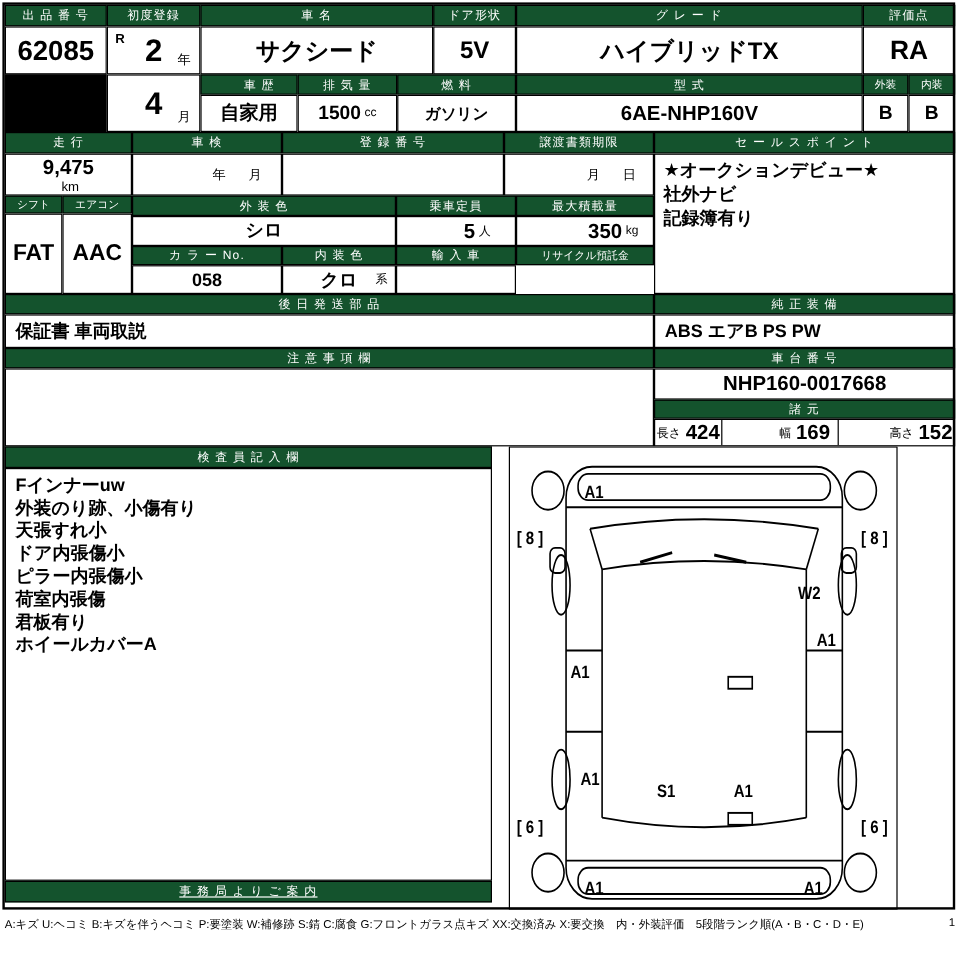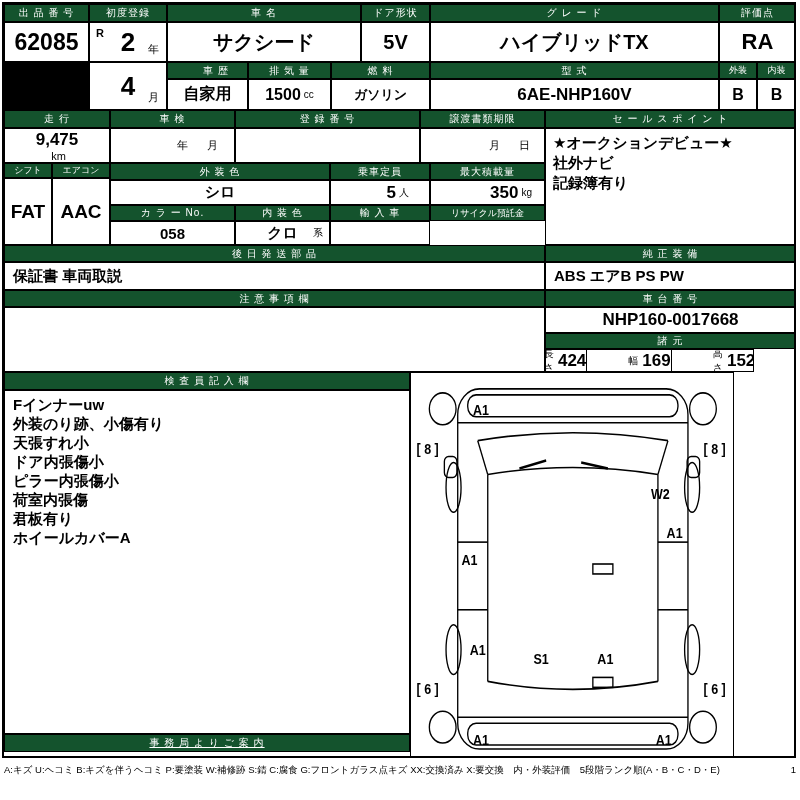--- a/index.html
+++ b/index.html
@@ -126,21 +126,21 @@
   <div class="cell hdr" style="left:4px;top:245px;width:541px;height:17px;">後 日 発 送 部 品</div>
   <div class="cell l b fs15" style="left:4px;top:262px;width:541px;height:28px;padding-left:8px;">保証書 車両取説</div>
   <div class="cell hdr" style="left:545px;top:245px;width:251px;height:17px;">純 正 装 備</div>
   <div class="cell l b fs15" style="left:545px;top:262px;width:251px;height:28px;padding-left:8px;">ABS エアB PS PW</div>
 
   <div class="cell hdr" style="left:4px;top:290px;width:541px;height:17px;">注 意 事 項 欄</div>
   <div class="cell" style="left:4px;top:307px;width:541px;height:65px;"></div>
   <div class="cell hdr" style="left:545px;top:290px;width:251px;height:17px;">車 台 番 号</div>
   <div class="cell b fs17" style="left:545px;top:307px;width:251px;height:26px;">NHP160-0017668</div>
   <div class="cell hdr" style="left:545px;top:333px;width:251px;height:16px;">諸 元</div>
-  <div class="cell dims" style="left:545px;top:349px;width:209px;height:23px;gap:41px;">
+  <div class="cell dims" style="left:545px;top:349px;width:251px;height:23px;gap:41px;">
     <div class="dim">
       <span class="dim-label">長さ</span>
       <span class="dim-val">424</span>
     </div>
     <div class="dim">
       <span class="dim-label">幅</span>
       <span class="dim-val">169</span>
     </div>
     <div class="dim">
       <span class="dim-label">高さ</span>
@@ -154,21 +154,21 @@
       <div class="note-line">外装のり跡、小傷有り</div>
       <div class="note-line">天張すれ小</div>
       <div class="note-line">ドア内張傷小</div>
       <div class="note-line">ピラー内張傷小</div>
       <div class="note-line">荷室内張傷</div>
       <div class="note-line">君板有り</div>
       <div class="note-line">ホイールカバーA</div>
     </div>
   <div class="cell hdr" style="left:4px;top:734px;width:406px;height:18px;text-decoration:underline;">事 務 局 よ り ご 案 内</div>
 
-  <div class="cell" style="left:410px;top:372px;width:324px;height:386px;">
+  <div class="cell" style="left:424px;top:372px;width:324px;height:386px;">
     <svg viewBox="0 0 386 386" width="100%" height="100%" preserveAspectRatio="none">
       <g fill="none" stroke="#000" stroke-width="1.6">
         <rect x="56" y="16" width="276" height="362" rx="26"></rect>
         <rect x="68" y="22" width="252" height="22" rx="10"></rect>
         <line x1="56" y1="50" x2="332" y2="50"></line>
         <path d="M 80,68 Q 194,52 308,68"></path>
         <path d="M 92,102 Q 194,88 296,102"></path>
         <line x1="80" y1="68" x2="92" y2="102"></line>
         <line x1="308" y1="68" x2="296" y2="102"></line>
         <path d="M 130,96 L 162,88" stroke-width="2.5"></path>

